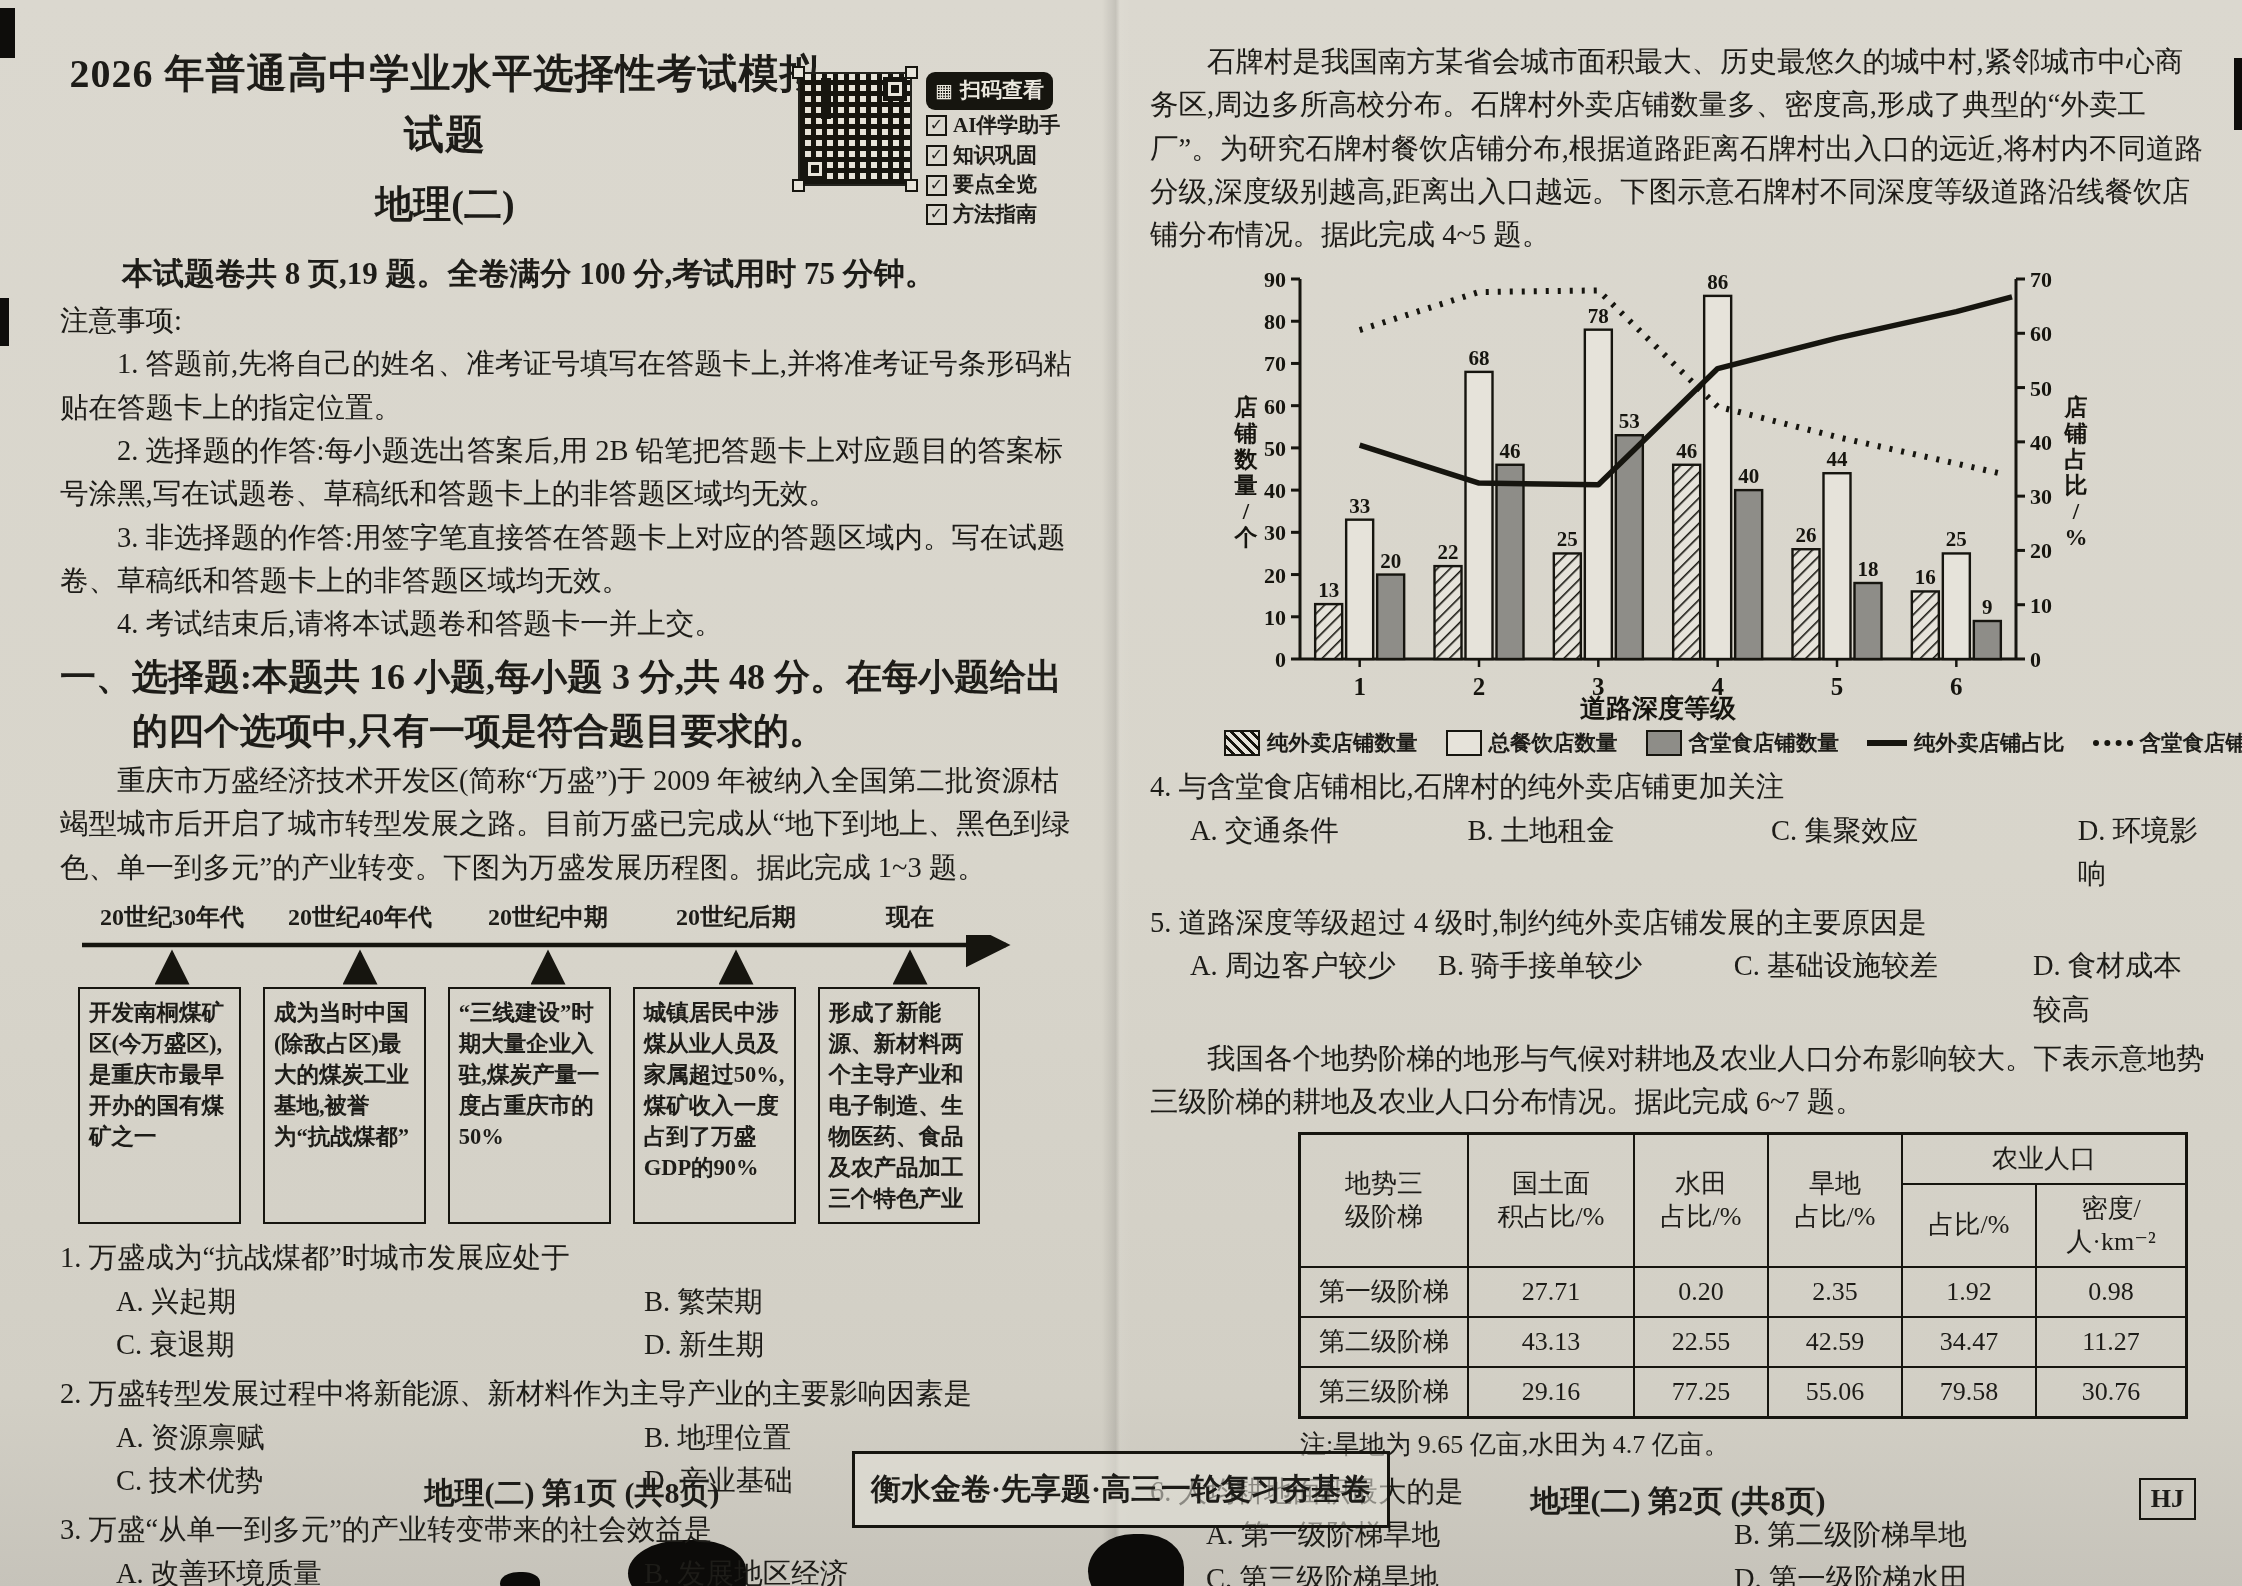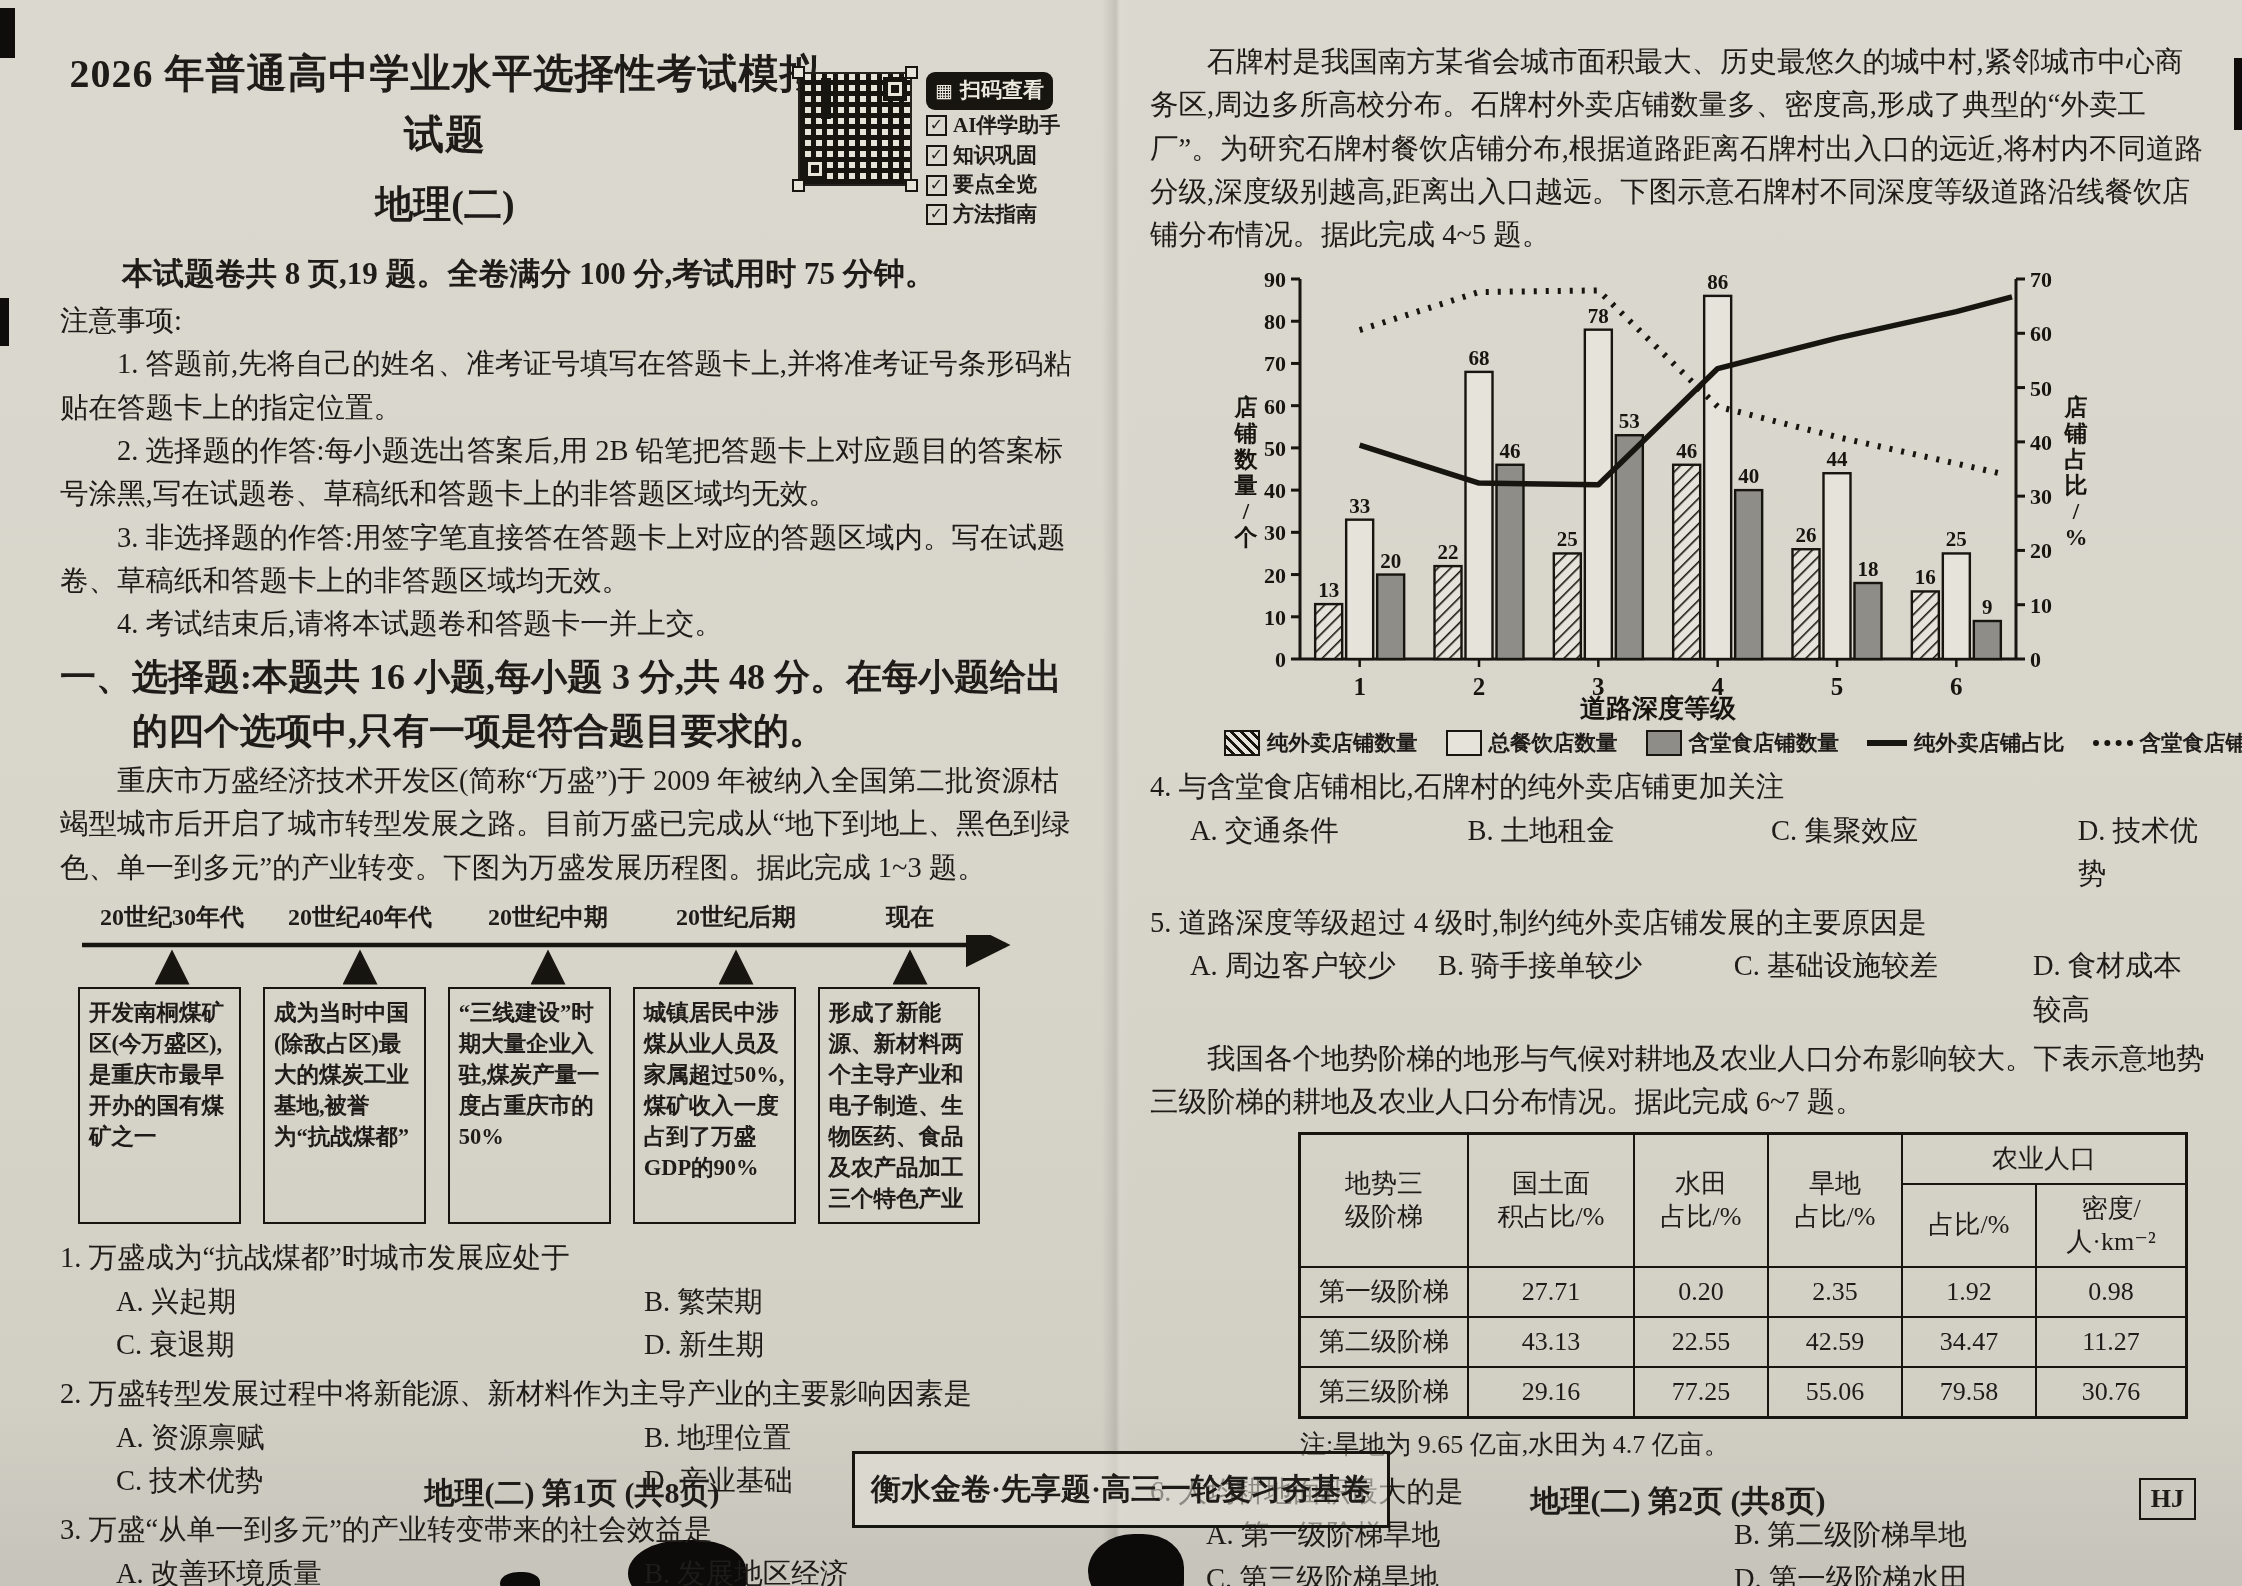--- a/index.html
+++ b/index.html
@@ -336,21 +336,21 @@
           <span>含堂食店铺占比</span>
         </span>
       </div>
     </div>
 
     <div class="stem">4. 与含堂食店铺相比,石牌村的纯外卖店铺更加关注</div>
     <div class="opt-row4">
       <span style="width:322px">A. 交通条件</span>
       <span style="width:352px">B. 土地租金</span>
       <span style="width:356px">C. 集聚效应</span>
-      <span>D. 技术优势</span>
+      <span>D. 环境影响</span>
     </div>
 
     <div class="stem">5. 道路深度等级超过 4 级时,制约纯外卖店铺发展的主要原因是</div>
     <div class="opt-row4">
       <span style="width:295px">A. 周边客户较少</span>
       <span style="width:352px">B. 骑手接单较少</span>
       <span style="width:356px">C. 基础设施较差</span>
       <span>D. 食材成本较高</span>
     </div>
 

